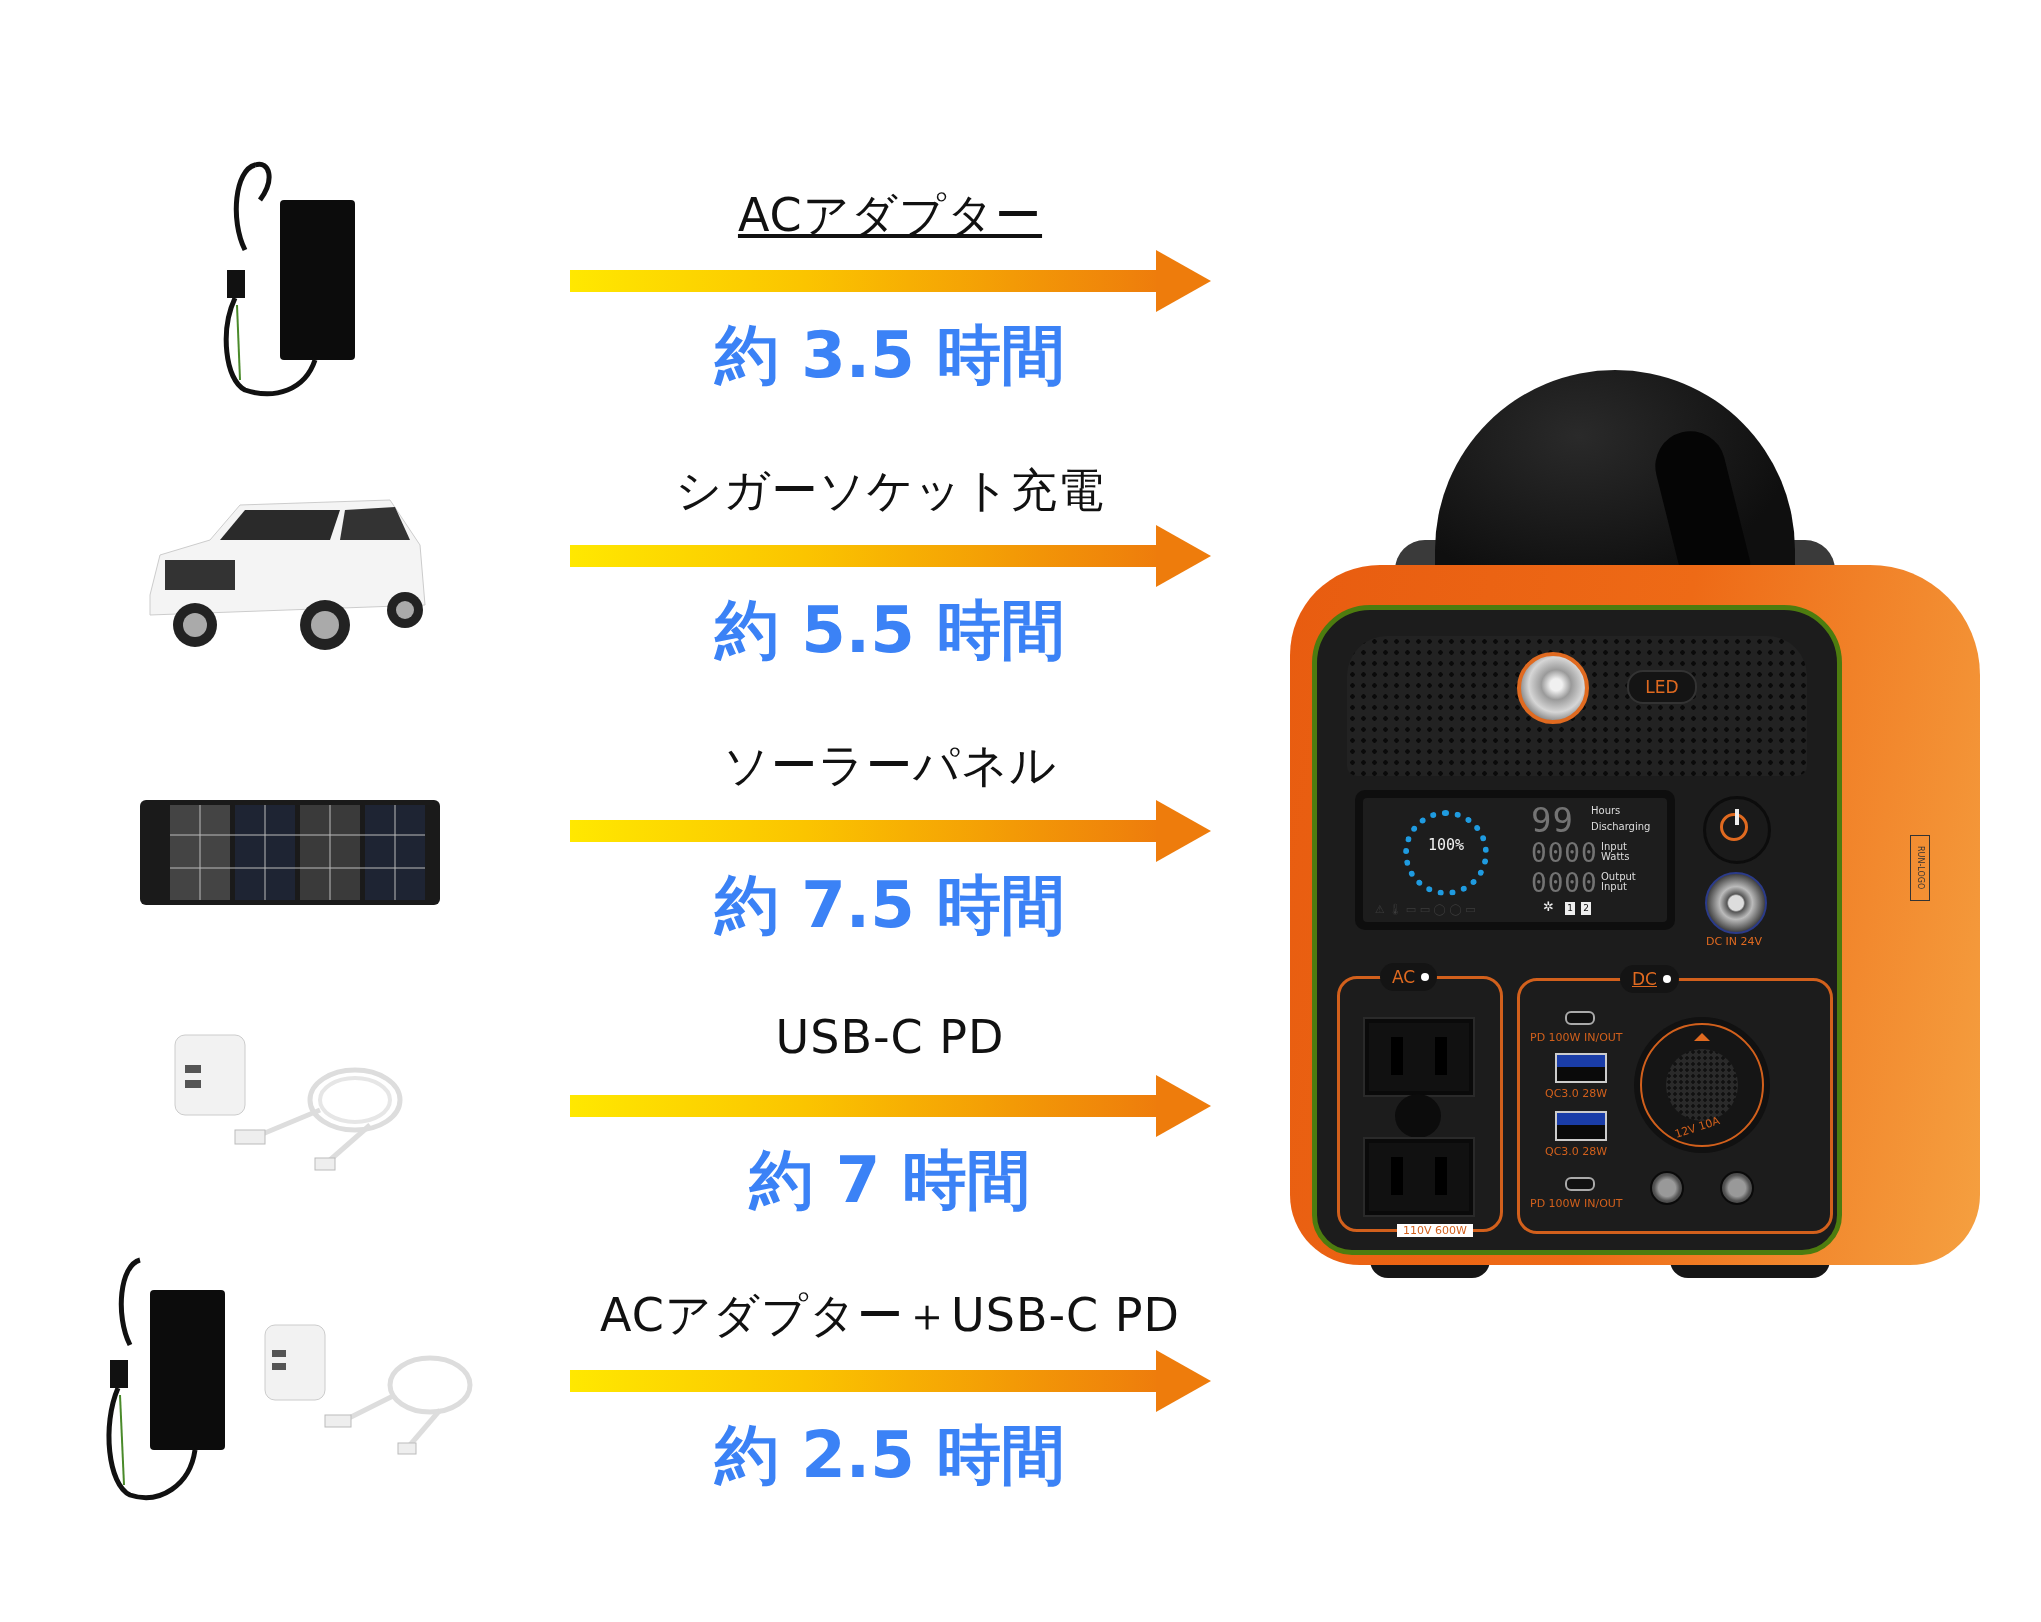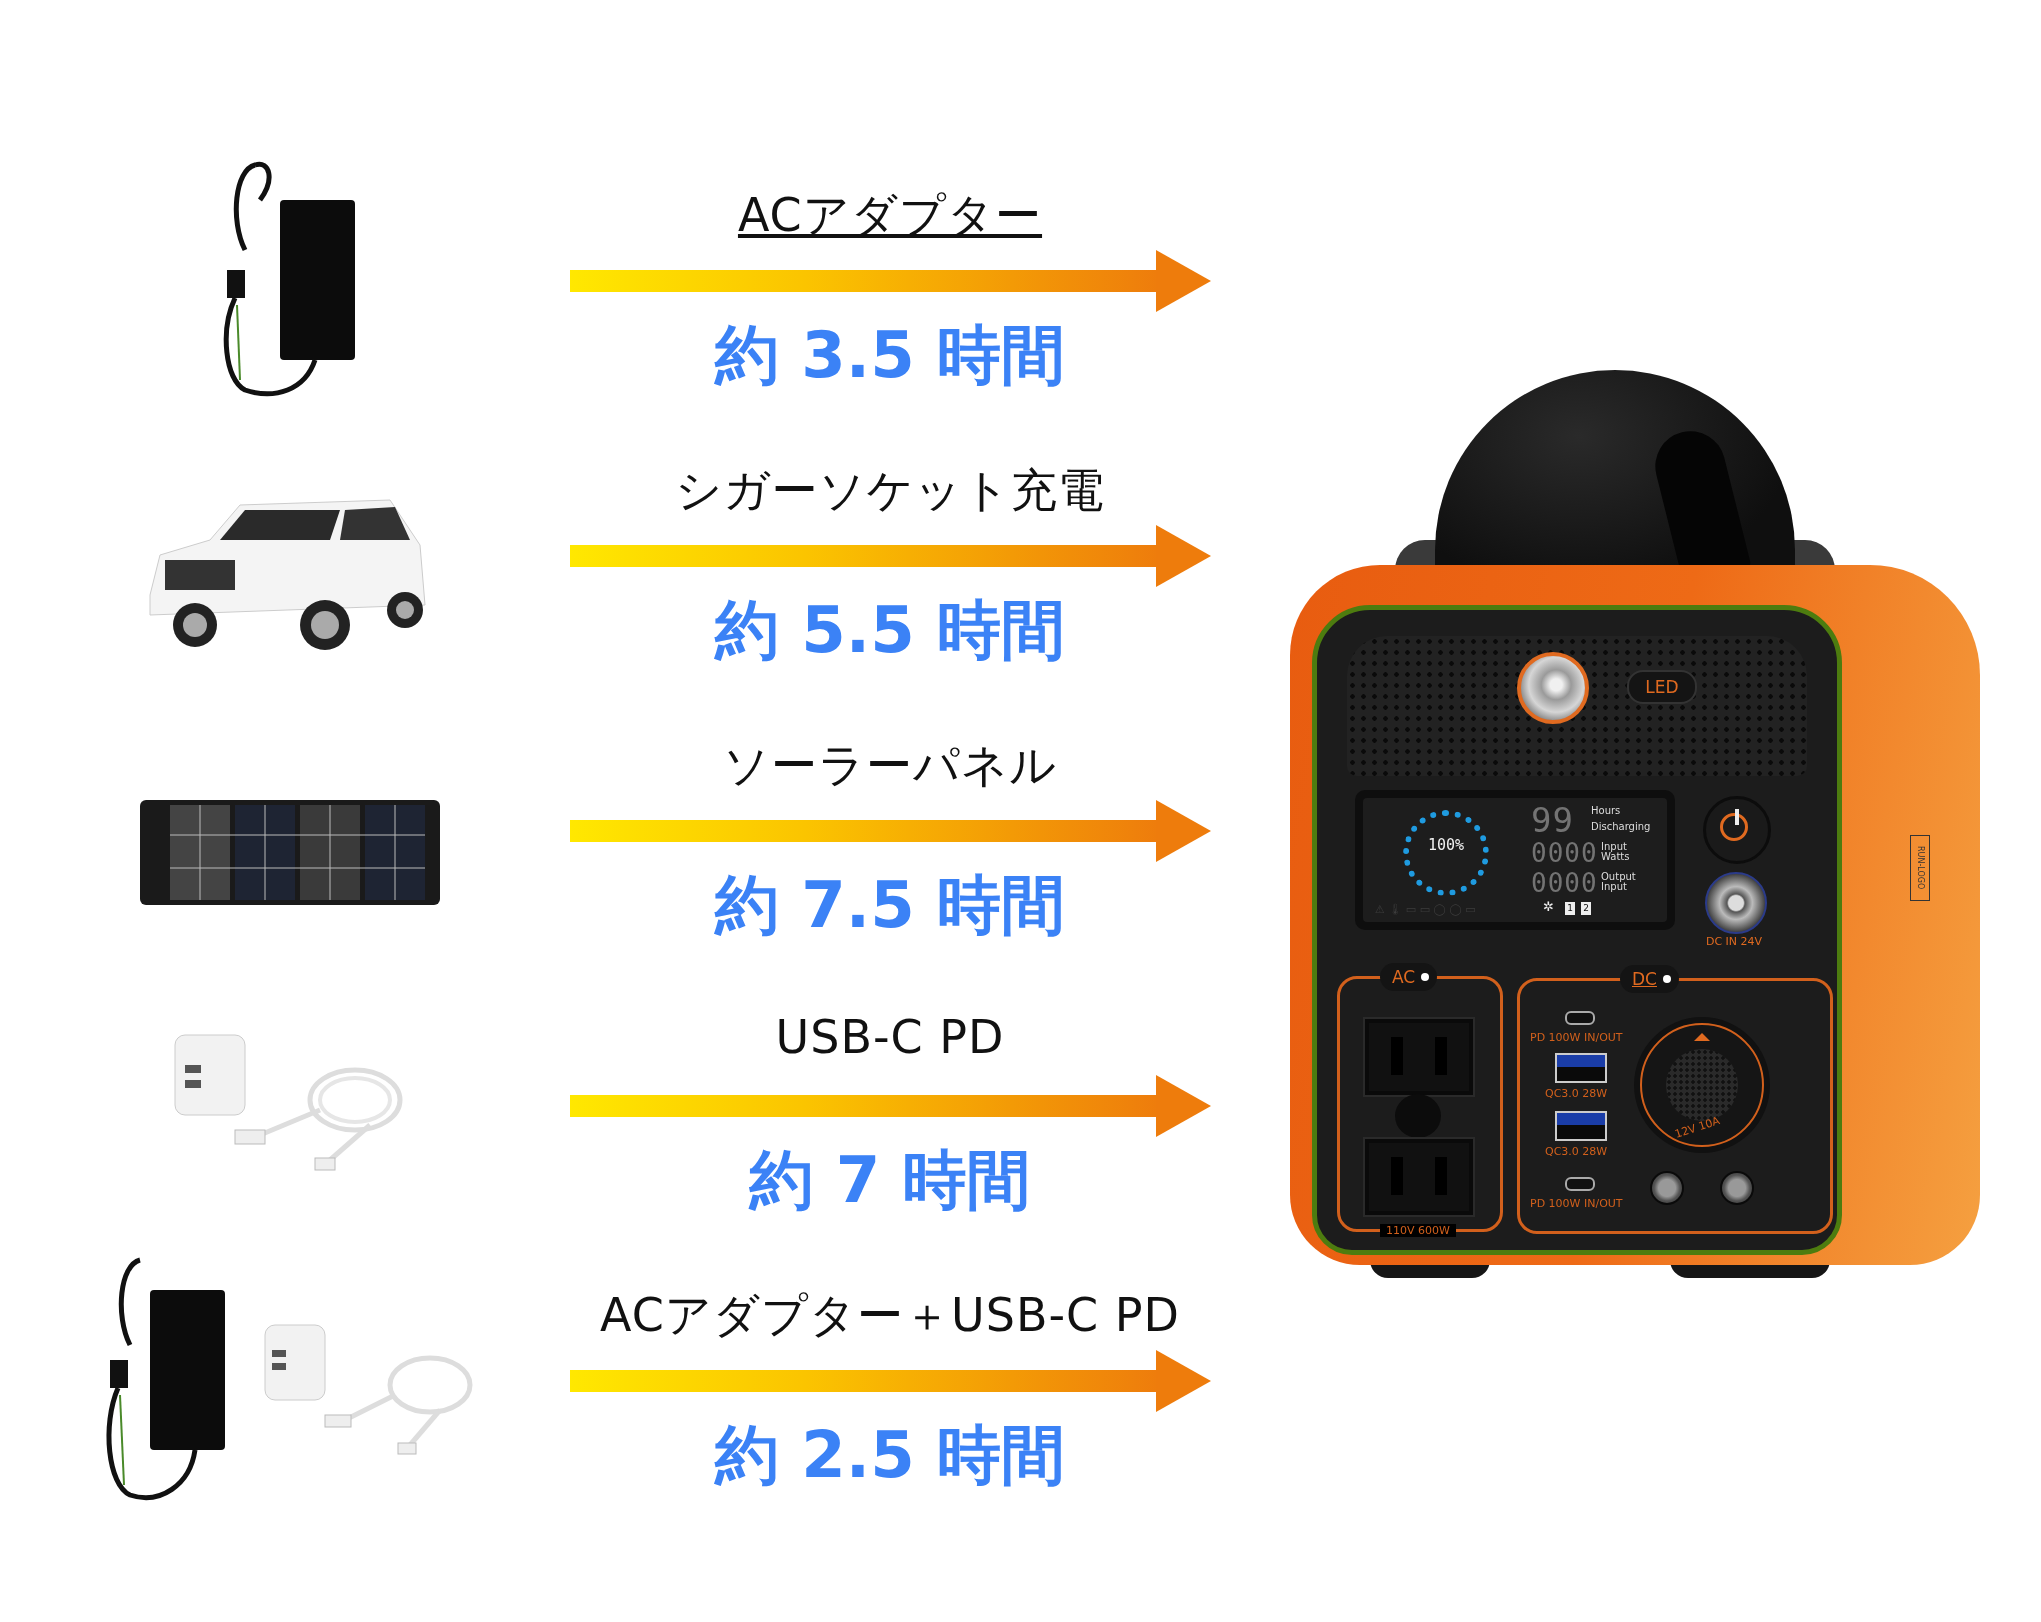--- a/index.html
+++ b/index.html
@@ -214,21 +214,21 @@
       <div class="tag" style="left:40px;top:-16px;">AC</div>
       <div class="outlet" style="top:40px;">
           <div class="slot" style="left:22px;"></div>
           <div class="slot" style="left:66px;"></div>
         </div>
       <div class="ground"></div>
       <div class="outlet" style="top:160px;">
           <div class="slot" style="left:22px;"></div>
           <div class="slot" style="left:66px;"></div>
         </div>
-      <div class="small-lbl" style="left:40px;bottom:-8px;background:#000000;padding:0 6px;">110V 600W</div>
+      <div class="small-lbl" style="left:57px;bottom:-8px;background:#ffffff;padding:0 6px;">110V 600W</div>
     </div>
 
     <div class="dc-box">
       <div class="tag" style="left:100px;top:-16px;text-decoration:underline;">DC</div>
       <div class="usbc" style="left:45px;top:30px;"></div>
       <div class="small-lbl" style="left:10px;top:50px;">PD 100W IN/OUT</div>
       <div class="usba" style="left:35px;top:72px;"></div>
       <div class="small-lbl" style="left:25px;top:106px;">QC3.0 28W</div>
       <div class="usba" style="left:35px;top:130px;"></div>
       <div class="small-lbl" style="left:25px;top:164px;">QC3.0 28W</div>

